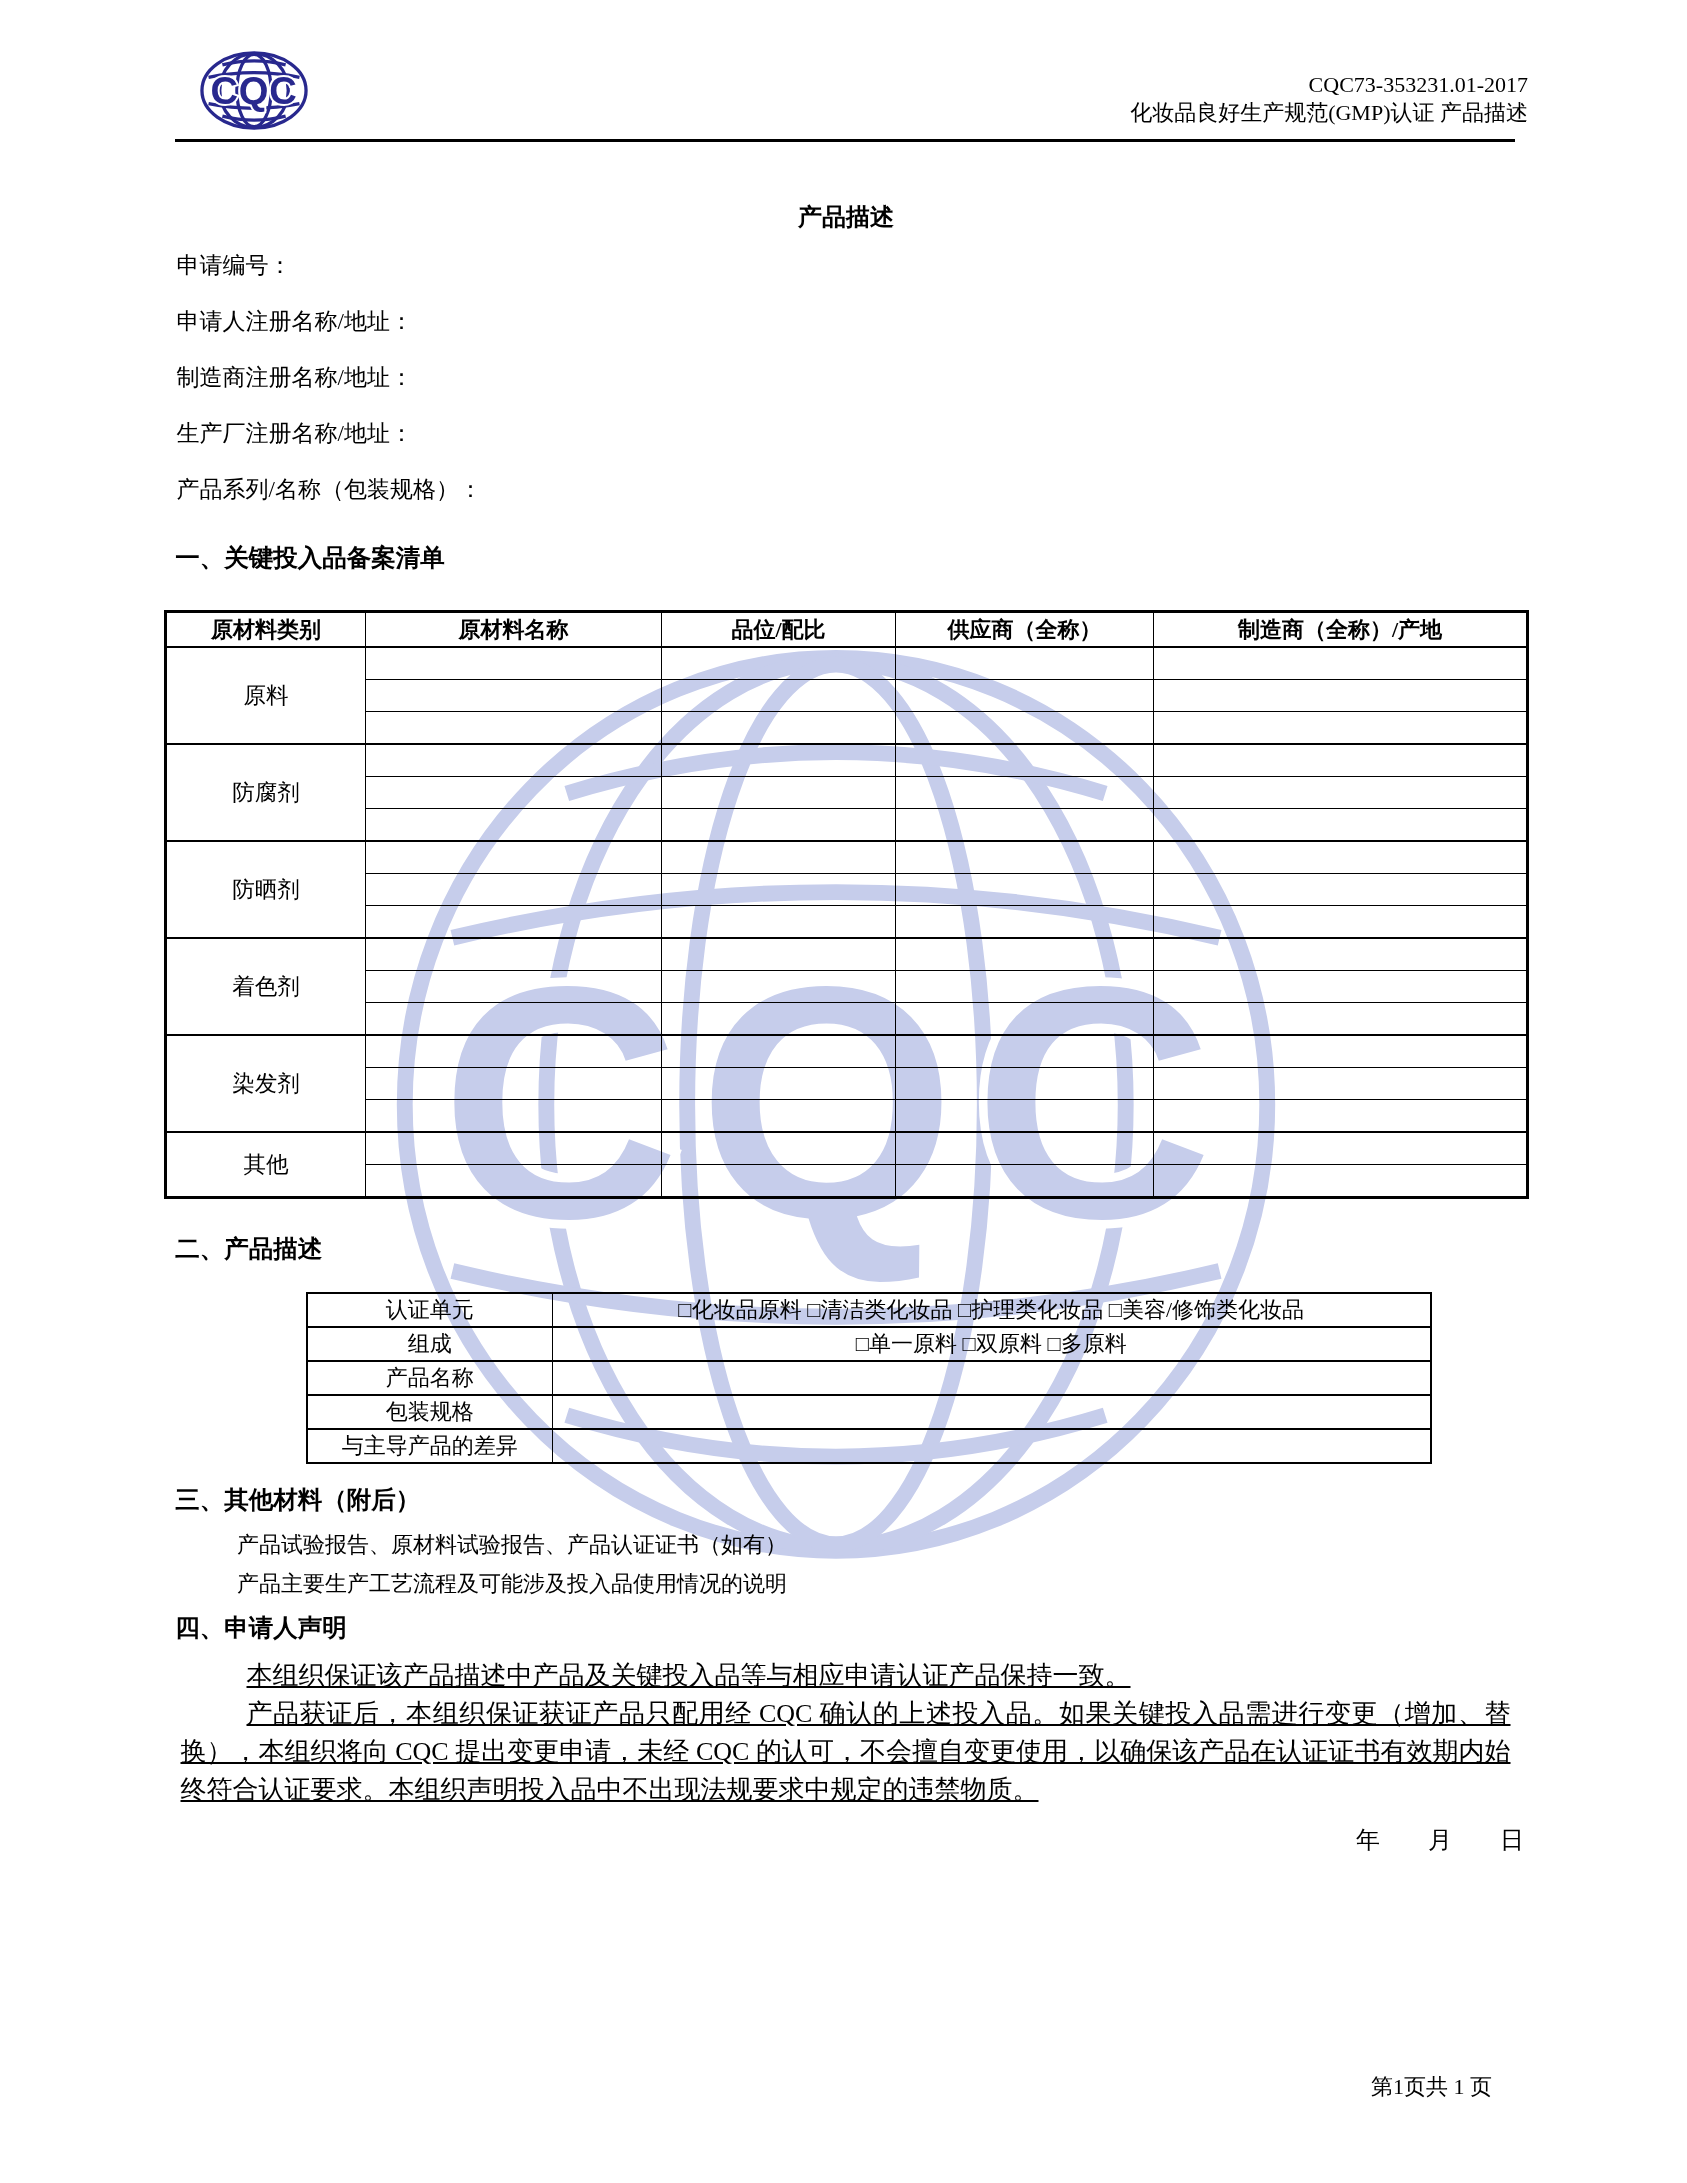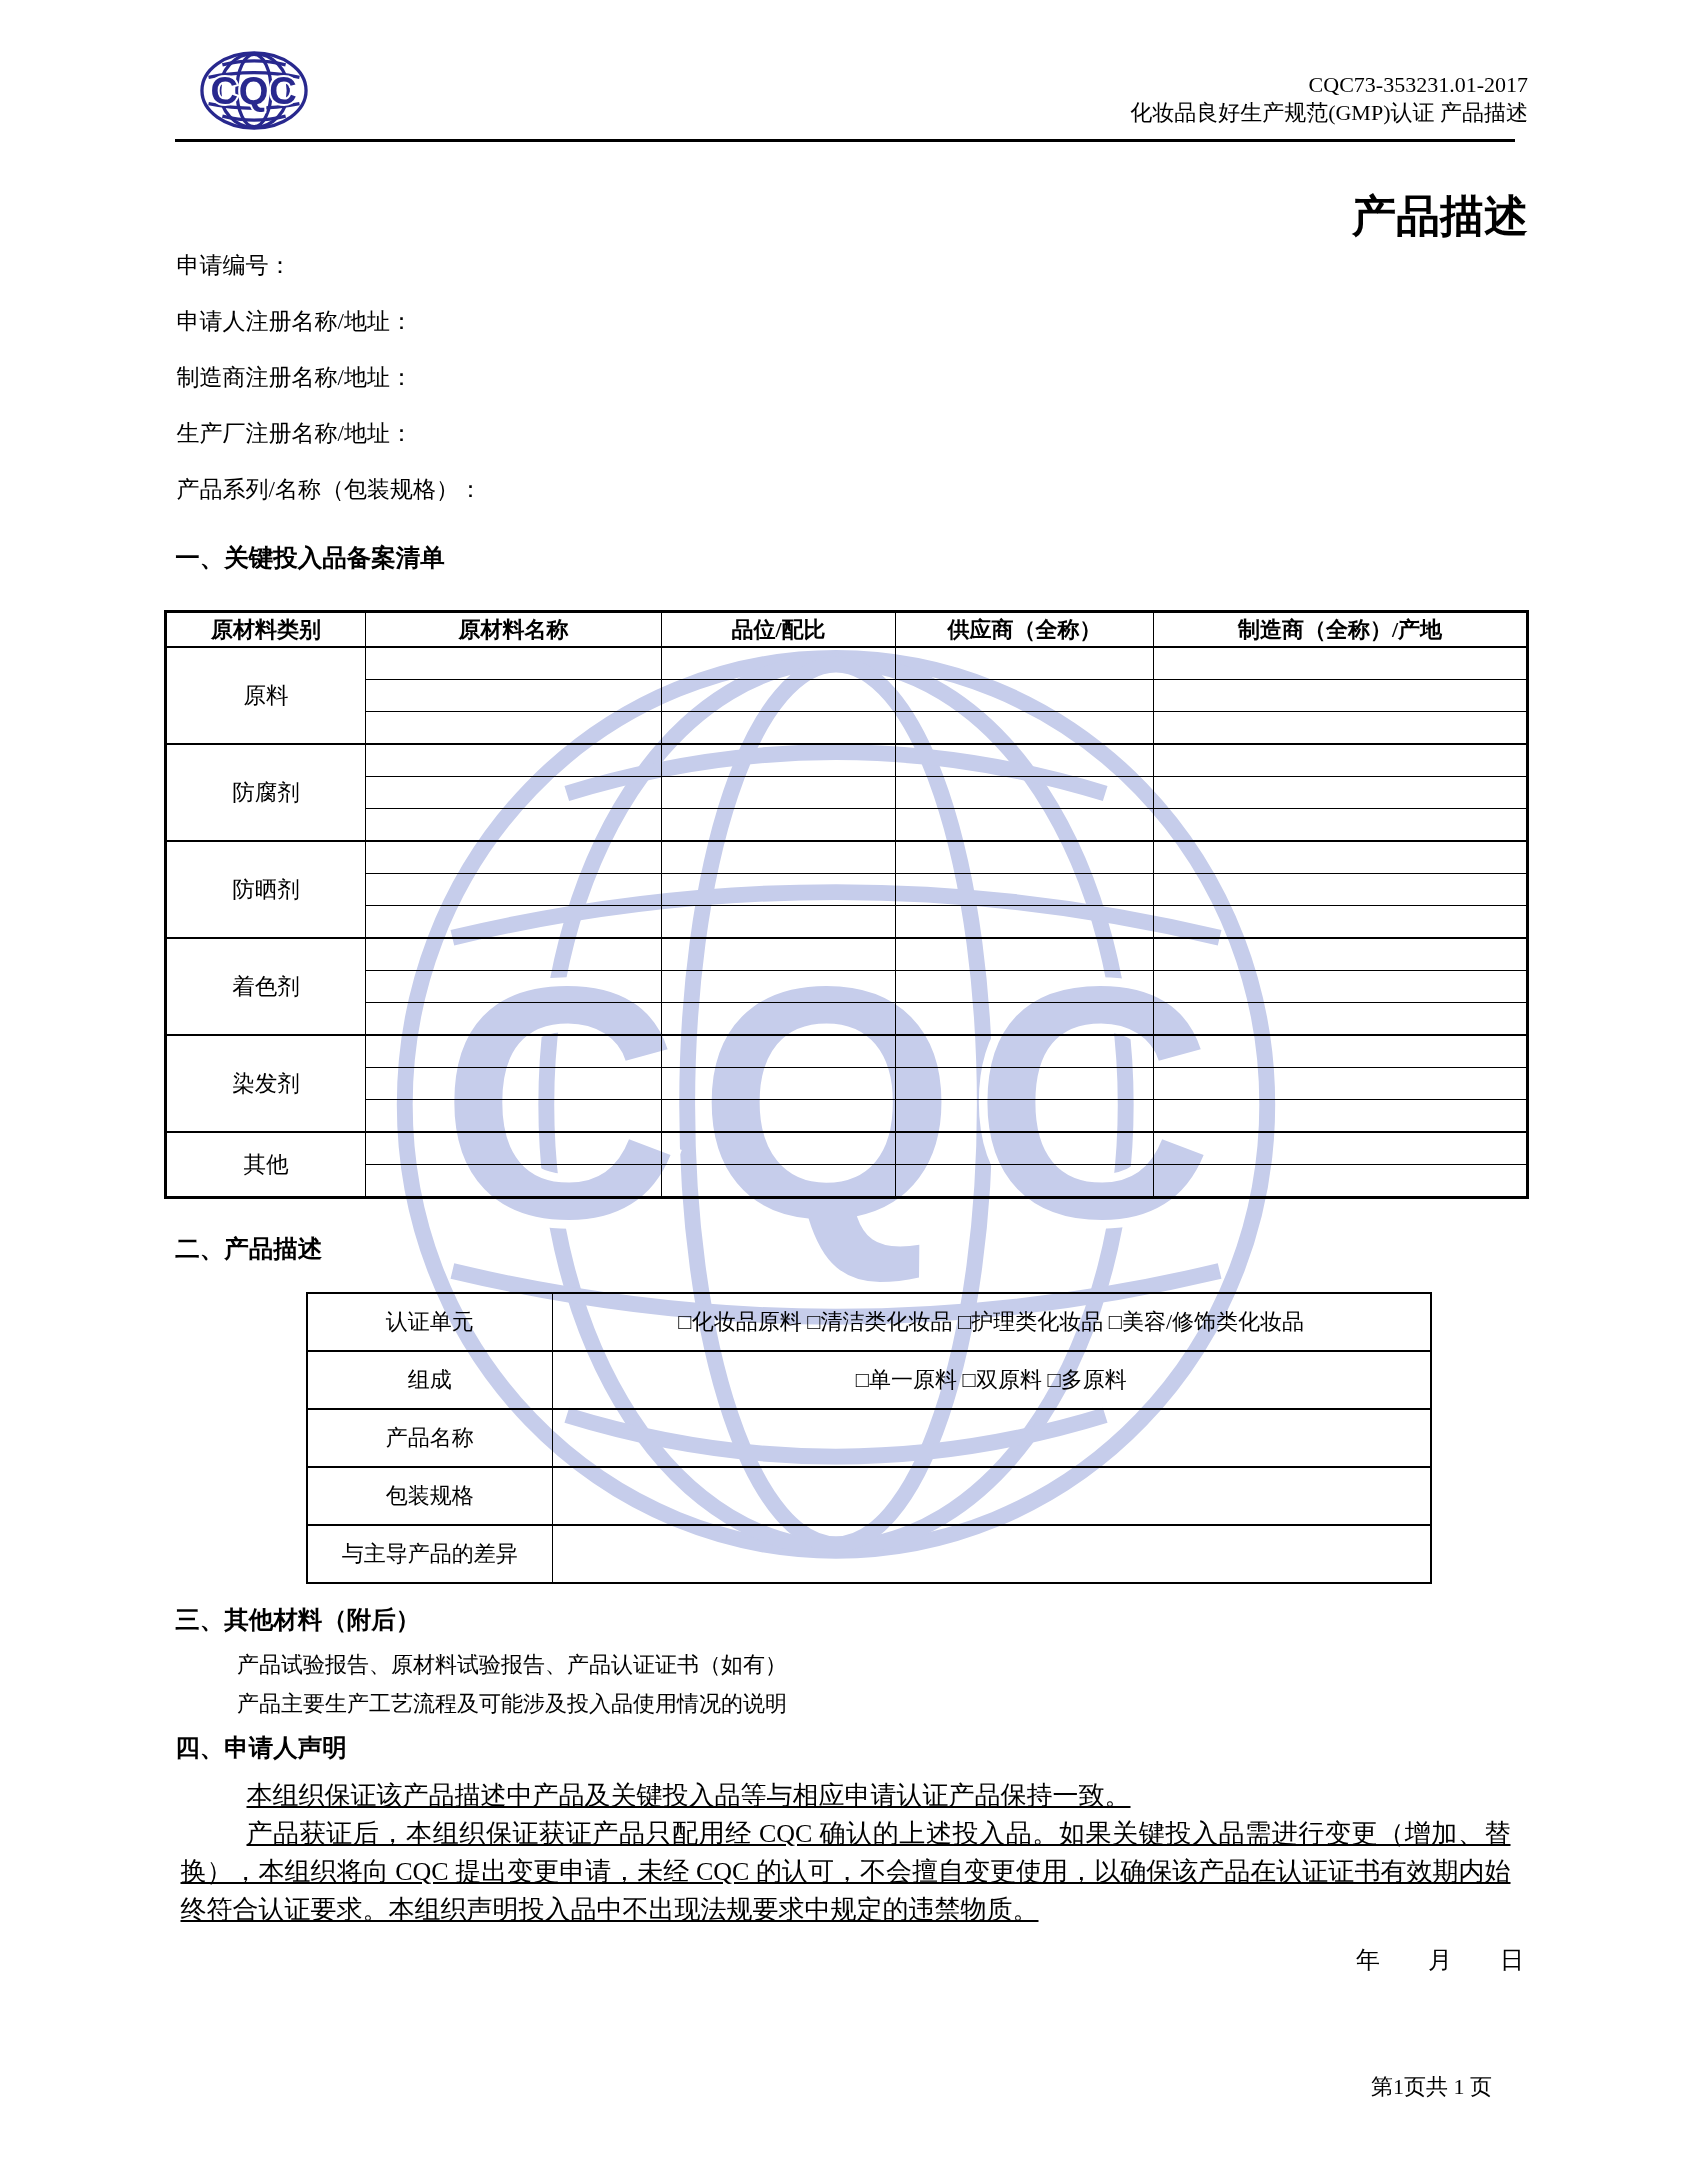--- a/index.html
+++ b/index.html
@@ -21,41 +21,41 @@
   .logo ellipse,.logo path{fill:none;stroke:#28288e;stroke-width:5px;}
   .logo text{
     font-family:"Liberation Sans","DejaVu Sans",sans-serif;font-weight:bold;
     font-size:58px;letter-spacing:1px;fill:#28288e;stroke:#ffffff;stroke-width:6px;
     paint-order:stroke;text-anchor:middle;
   }
   .hdr-text{position:absolute;top:71px;right:159px;text-align:right;font-size:22px;line-height:28px;}
   .hdr-rule{position:absolute;left:175px;top:139px;width:1340px;height:2.6px;background:#000;}
   
   .content{position:absolute;left:164px;top:185px;width:1364px;z-index:1;}
-  .doc-title{margin:12px 0 0 0;text-align:right;font-size:44px;line-height:40px;font-weight:bold;}
+  .doc-title{margin:12px 0 0 0;text-align:center;font-size:24px;line-height:40px;font-weight:bold;}
   .fields{margin-top:17px;}
   .field{margin:0 0 32px 12.6px;font-size:23px;line-height:24px;}
   .sec-h{
     margin:0 0 0 11.2px;font-family:"Liberation Sans","DejaVu Sans",sans-serif;
     font-weight:bold;font-size:24.5px;line-height:28px;
   }
   .sec1-h{margin-top:42px;}
   
   .t1{border-collapse:collapse;table-layout:fixed;width:1362px;margin-top:38px;border:3.3px solid #000;}
   .t1 th,.t1 td{border:1.3px solid #000;text-align:center;font-size:22px;padding:0;background:transparent;}
   .t1 thead th{border-bottom:2.6px solid #000;height:33px;font-weight:bold;}
   .t1 tbody td{height:31px;}
   .t1 tr.ge td{border-bottom:2px solid #000;}
   .t1 td.rl{border-bottom:2px solid #000;font-size:22.5px;}
   
   .sec2-h{margin-top:36px;}
   .t2{border-collapse:collapse;table-layout:fixed;width:1123px;margin:29px 0 0 142px;border:2.6px solid #000;}
   .t2 td{
     border:2px solid #000;border-left-width:1.3px;border-right-width:1.3px;
-    height:32px;text-align:center;font-size:22px;padding:12px;background:transparent;margin-left:25px;
+    height:32px;text-align:center;font-size:22px;padding:0;background:transparent;margin-left:25px;
   }
   
   .sec3-h{margin-top:22px;}
   .attach{margin:18px 0 0 73px;font-size:22px;line-height:26.5px;}
   .attach2{margin-top:12.6px;}
   .sec4-h{margin-top:16.5px;}
   .decl{margin:15px 0 0 16.5px;width:1330px;font-size:26px;line-height:38px;text-align:justify;text-decoration:underline;}
   .decl p{margin:0;text-indent:66px;}
   .sign{
     margin:14.6px 0 0 836px;font-family:"Liberation Sans","DejaVu Sans",sans-serif;

